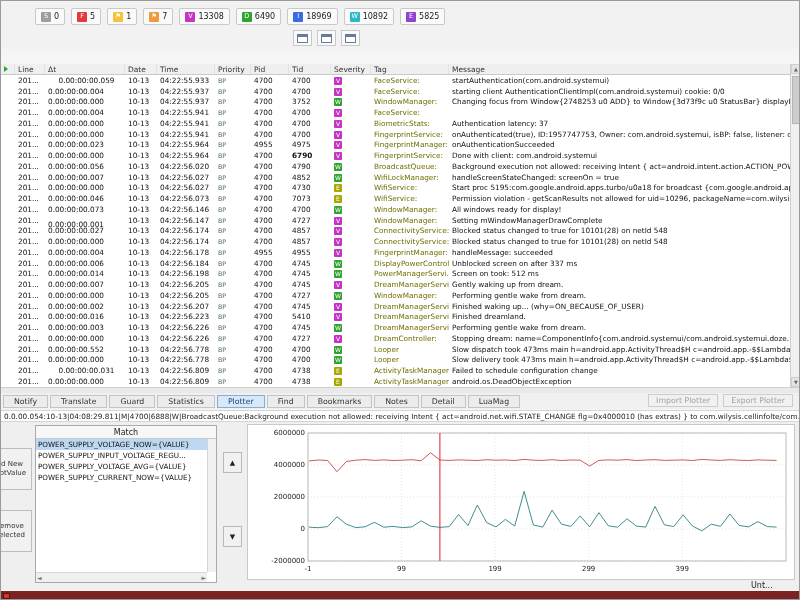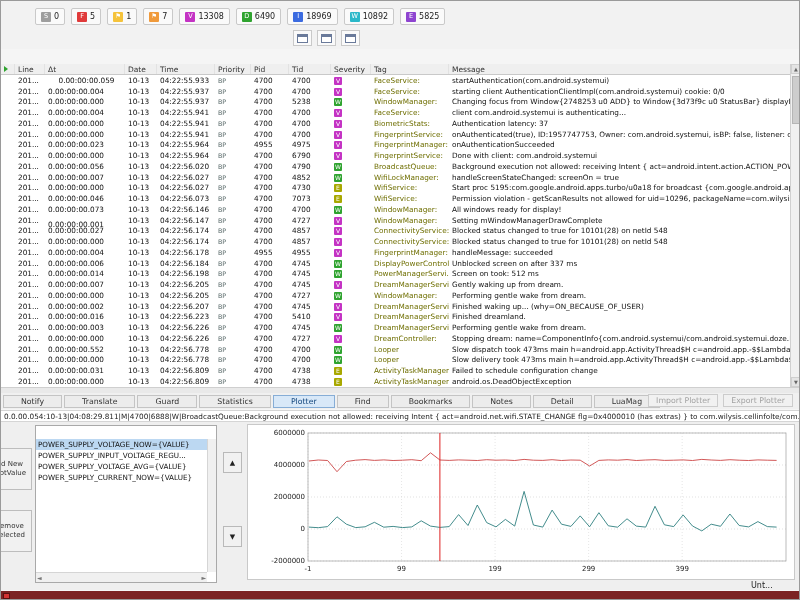--- a/index.html
+++ b/index.html
@@ -36,21 +36,21 @@
   .pricell{color:#566;font-size:6.3px;}
   .vscroll{position:absolute;top:63px;left:789px;width:11px;height:323px;background:#f0f0f0;border-left:1px solid #d0d0d0;}
   .sbtn{height:10px;display:flex;align-items:center;justify-content:center;background:#e4e4e4;border:1px solid #cfcfcf;font-size:5px;color:#666;}
   .sthumb{position:absolute;top:12px;left:1px;width:8px;height:48px;background:#cdcdcd;border:1px solid #b5b5b5;}
   .sbtn.bottom{position:absolute;bottom:0;left:0;width:10px;}
 
   .splitter{position:absolute;top:386px;left:0;width:800px;height:6px;background:#e9e9e9;border-top:1px solid #cfcfcf;}
 
   
   .btabs{position:absolute;top:392px;left:0;width:800px;height:16px;display:flex;gap:2px;padding-left:2px;align-items:center;background:#f0f0f0;}
-  .btab{font-size:7.8px;padding:1px 17px;background:#ececec;border:1px solid #c4c4c4;color:#333;white-space:nowrap;}
+  .btab{font-size:7.8px;padding:1px 10px;background:#ececec;border:1px solid #c4c4c4;color:#333;white-space:nowrap;}
   .btab.active{background:#d8e8f8;border-color:#86add6;color:#14477e;}
   .ioBtns{position:absolute;top:393px;right:6px;display:flex;gap:5px;}
   .ioBtn{font-size:7.8px;padding:1px 7px;background:#f1f1f1;border:1px solid #cccccc;color:#a3a3a3;font-family:inherit;}
 
   .statusline{position:absolute;top:409px;left:0;width:800px;height:12px;background:#fff;border-top:1px solid #d5d5d5;border-bottom:1px solid #d5d5d5;font-size:7.3px;color:#222;line-height:11px;white-space:nowrap;overflow:hidden;padding-left:3px;}
 
   
   .workspace{position:absolute;top:421px;left:0;width:800px;height:168px;background:#efefef;}
   .clipbtn{position:absolute;left:-9px;width:40px;height:42px;background:#f1f1f1;border:1px solid #bdbdbd;font-size:7px;color:#333;white-space:pre-line;text-align:center;line-height:9px;font-family:inherit;}
   #clipbtn0{top:26px;}
@@ -172,37 +172,36 @@
         <div class="lcell msgcell">starting client AuthenticationClientImpl(com.android.systemui) cookie: 0/0</div>
       </div>
       <div class="lrow">
         <div class="lcell" style="width: 14px;"></div>
         <div class="lcell" style="width: 30px;">201...</div>
         <div class="lcell dtcell" style="width: 80px;">0.00:00:00.000</div>
         <div class="lcell" style="width: 32px;">10-13</div>
         <div class="lcell" style="width: 58px;">04:22:55.937</div>
         <div class="lcell pricell" style="width: 36px;">BP</div>
         <div class="lcell" style="width: 38px;">4700</div>
-        <div class="lcell" style="width: 42px;">5238</div>
+        <div class="lcell" style="width: 42px;">3752</div>
         <div class="lcell" style="width: 40px;"><span class="sevbadge" style="background: rgb(47, 163, 47);">W</span></div>
         <div class="lcell tagcell" style="width: 78px;">WindowManager:</div>
         <div class="lcell msgcell">Changing focus from Window{2748253 u0 ADD} to Window{3d73f9c u0 StatusBar} displayId=0</div>
       </div>
       <div class="lrow">
         <div class="lcell" style="width: 14px;"></div>
         <div class="lcell" style="width: 30px;">201...</div>
         <div class="lcell dtcell" style="width: 80px;">0.00:00:00.004</div>
         <div class="lcell" style="width: 32px;">10-13</div>
         <div class="lcell" style="width: 58px;">04:22:55.941</div>
         <div class="lcell pricell" style="width: 36px;">BP</div>
         <div class="lcell" style="width: 38px;">4700</div>
         <div class="lcell" style="width: 42px;">4700</div>
         <div class="lcell" style="width: 40px;"><span class="sevbadge" style="background: rgb(196, 51, 196);">V</span></div>
         <div class="lcell tagcell" style="width: 78px;">FaceService:</div>
-        <div class="lcell msgcell">client com.android.systemui is authenticating...</div>
       </div>
       <div class="lrow">
         <div class="lcell" style="width: 14px;"></div>
         <div class="lcell" style="width: 30px;">201...</div>
         <div class="lcell dtcell" style="width: 80px;">0.00:00:00.000</div>
         <div class="lcell" style="width: 32px;">10-13</div>
         <div class="lcell" style="width: 58px;">04:22:55.941</div>
         <div class="lcell pricell" style="width: 36px;">BP</div>
         <div class="lcell" style="width: 38px;">4700</div>
         <div class="lcell" style="width: 42px;">4700</div>
@@ -237,21 +236,21 @@
         <div class="lcell msgcell">onAuthenticationSucceeded</div>
       </div>
       <div class="lrow">
         <div class="lcell" style="width: 14px;"></div>
         <div class="lcell" style="width: 30px;">201...</div>
         <div class="lcell dtcell" style="width: 80px;">0.00:00:00.000</div>
         <div class="lcell" style="width: 32px;">10-13</div>
         <div class="lcell" style="width: 58px;">04:22:55.964</div>
         <div class="lcell pricell" style="width: 36px;">BP</div>
         <div class="lcell" style="width: 38px;">4700</div>
-        <div class="lcell" style="width: 42px;">6790</div>
+        <div class="lcell" style="width: 42px; font-weight: bold;">6790</div>
         <div class="lcell" style="width: 40px;"><span class="sevbadge" style="background: rgb(196, 51, 196);">V</span></div>
         <div class="lcell tagcell" style="width: 78px;">FingerprintService:</div>
         <div class="lcell msgcell">Done with client: com.android.systemui</div>
       </div>
       <div class="lrow">
         <div class="lcell" style="width: 14px;"></div>
         <div class="lcell" style="width: 30px;">201...</div>
         <div class="lcell dtcell" style="width: 80px;">0.00:00:00.056</div>
         <div class="lcell" style="width: 32px;">10-13</div>
         <div class="lcell" style="width: 58px;">04:22:56.020</div>
@@ -492,21 +491,21 @@
         <div class="lcell pricell" style="width: 36px;">BP</div>
         <div class="lcell" style="width: 38px;">4700</div>
         <div class="lcell" style="width: 42px;">4700</div>
         <div class="lcell" style="width: 40px;"><span class="sevbadge" style="background: rgb(47, 163, 47);">W</span></div>
         <div class="lcell tagcell" style="width: 78px;">Looper</div>
         <div class="lcell msgcell">Slow delivery took 473ms main h=android.app.ActivityThread$H c=android.app.-$$Lambda$LoadedApk$ReceiverDispat...</div>
       </div>
       <div class="lrow">
         <div class="lcell" style="width: 14px;"></div>
         <div class="lcell" style="width: 30px;">201...</div>
-        <div class="lcell dtcell" style="width: 80px;">0.00:00:00.031</div>
+        <div class="lcell dtcell" style="width: 80px; text-align: center;">0.00:00:00.031</div>
         <div class="lcell" style="width: 32px;">10-13</div>
         <div class="lcell" style="width: 58px;">04:22:56.809</div>
         <div class="lcell pricell" style="width: 36px;">BP</div>
         <div class="lcell" style="width: 38px;">4700</div>
         <div class="lcell" style="width: 42px;">4738</div>
         <div class="lcell" style="width: 40px;"><span class="sevbadge" style="background: rgb(168, 168, 0);">E</span></div>
         <div class="lcell tagcell" style="width: 78px;">ActivityTaskManager:</div>
         <div class="lcell msgcell">Failed to schedule configuration change</div>
       </div>
       <div class="lrow">
@@ -550,20 +549,21 @@
 
   <div class="statusline">0.0.00.054:10-13|04:08:29.811|M|4700|6888|W|BroadcastQueue:Background execution not allowed: receiving Intent { act=android.net.wifi.STATE_CHANGE flg=0x4000010 (has extras) } to com.wilysis.cellinfolte/com.m2catalyst.sdk.receiver.M2SdkReceiver!</div>
 
   <div class="workspace">
     <button class="clipbtn" id="clipbtn0">d New
 lotValue</button>
     <button class="clipbtn" id="clipbtn1">emove
 elected</button>
 
     <div class="matchpanel">
+      <div class="matchtitle">Match</div>
       <div class="matchlist" id="matchlist">
           <div class="mitem selected">POWER_SUPPLY_VOLTAGE_NOW={VALUE}</div>
           <div class="mitem">POWER_SUPPLY_INPUT_VOLTAGE_REGU...</div>
           <div class="mitem">POWER_SUPPLY_VOLTAGE_AVG={VALUE}</div>
           <div class="mitem">POWER_SUPPLY_CURRENT_NOW={VALUE}</div>
         </div>
       <div class="match-vscroll"></div>
       <div class="match-hscroll">
         <span>◄</span>
         <span>►</span>

